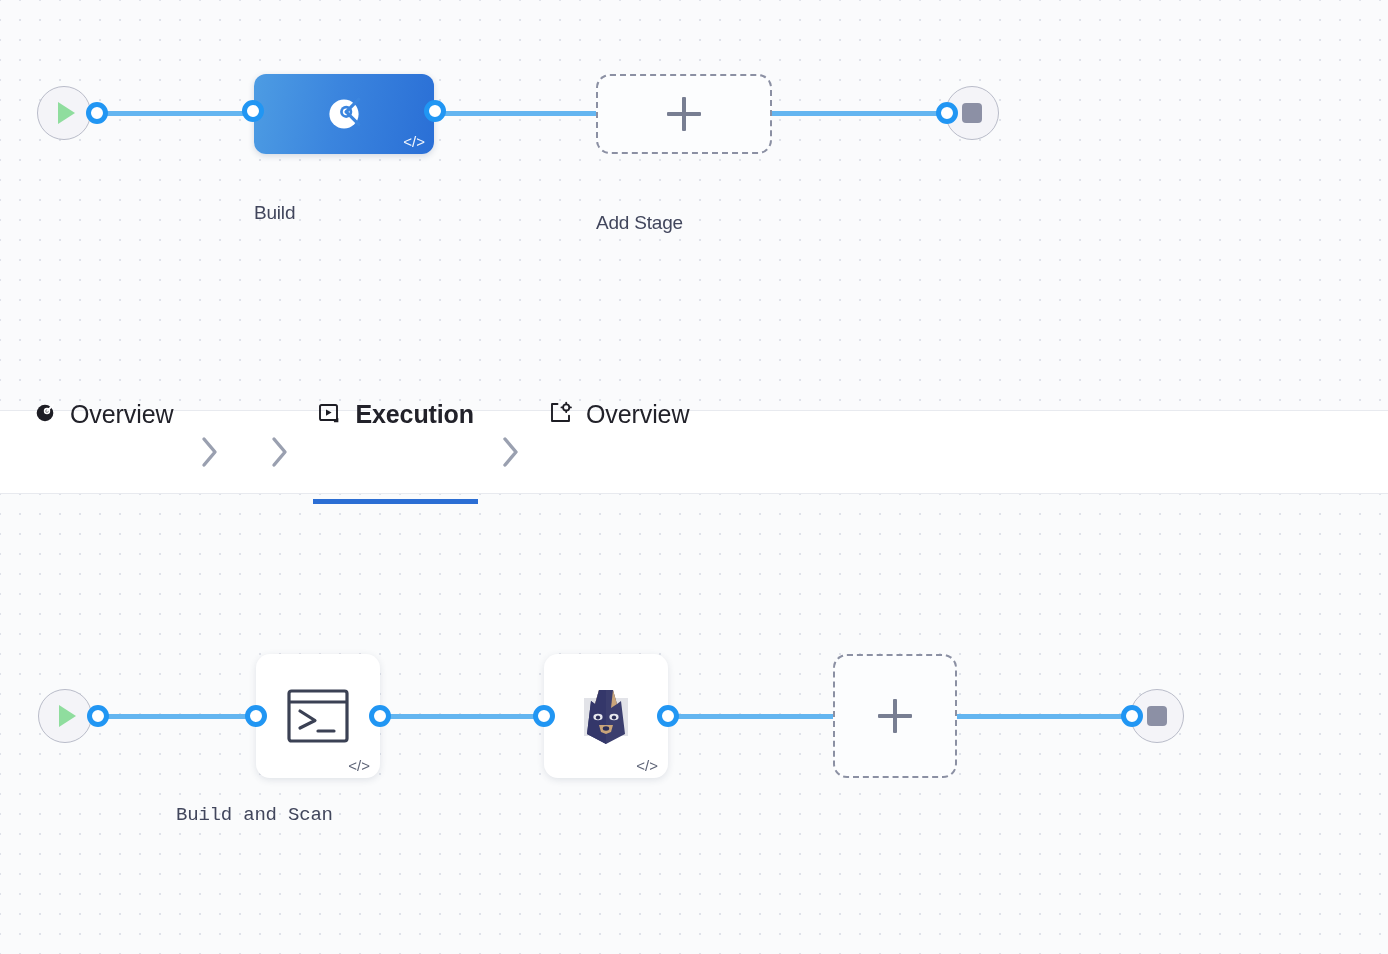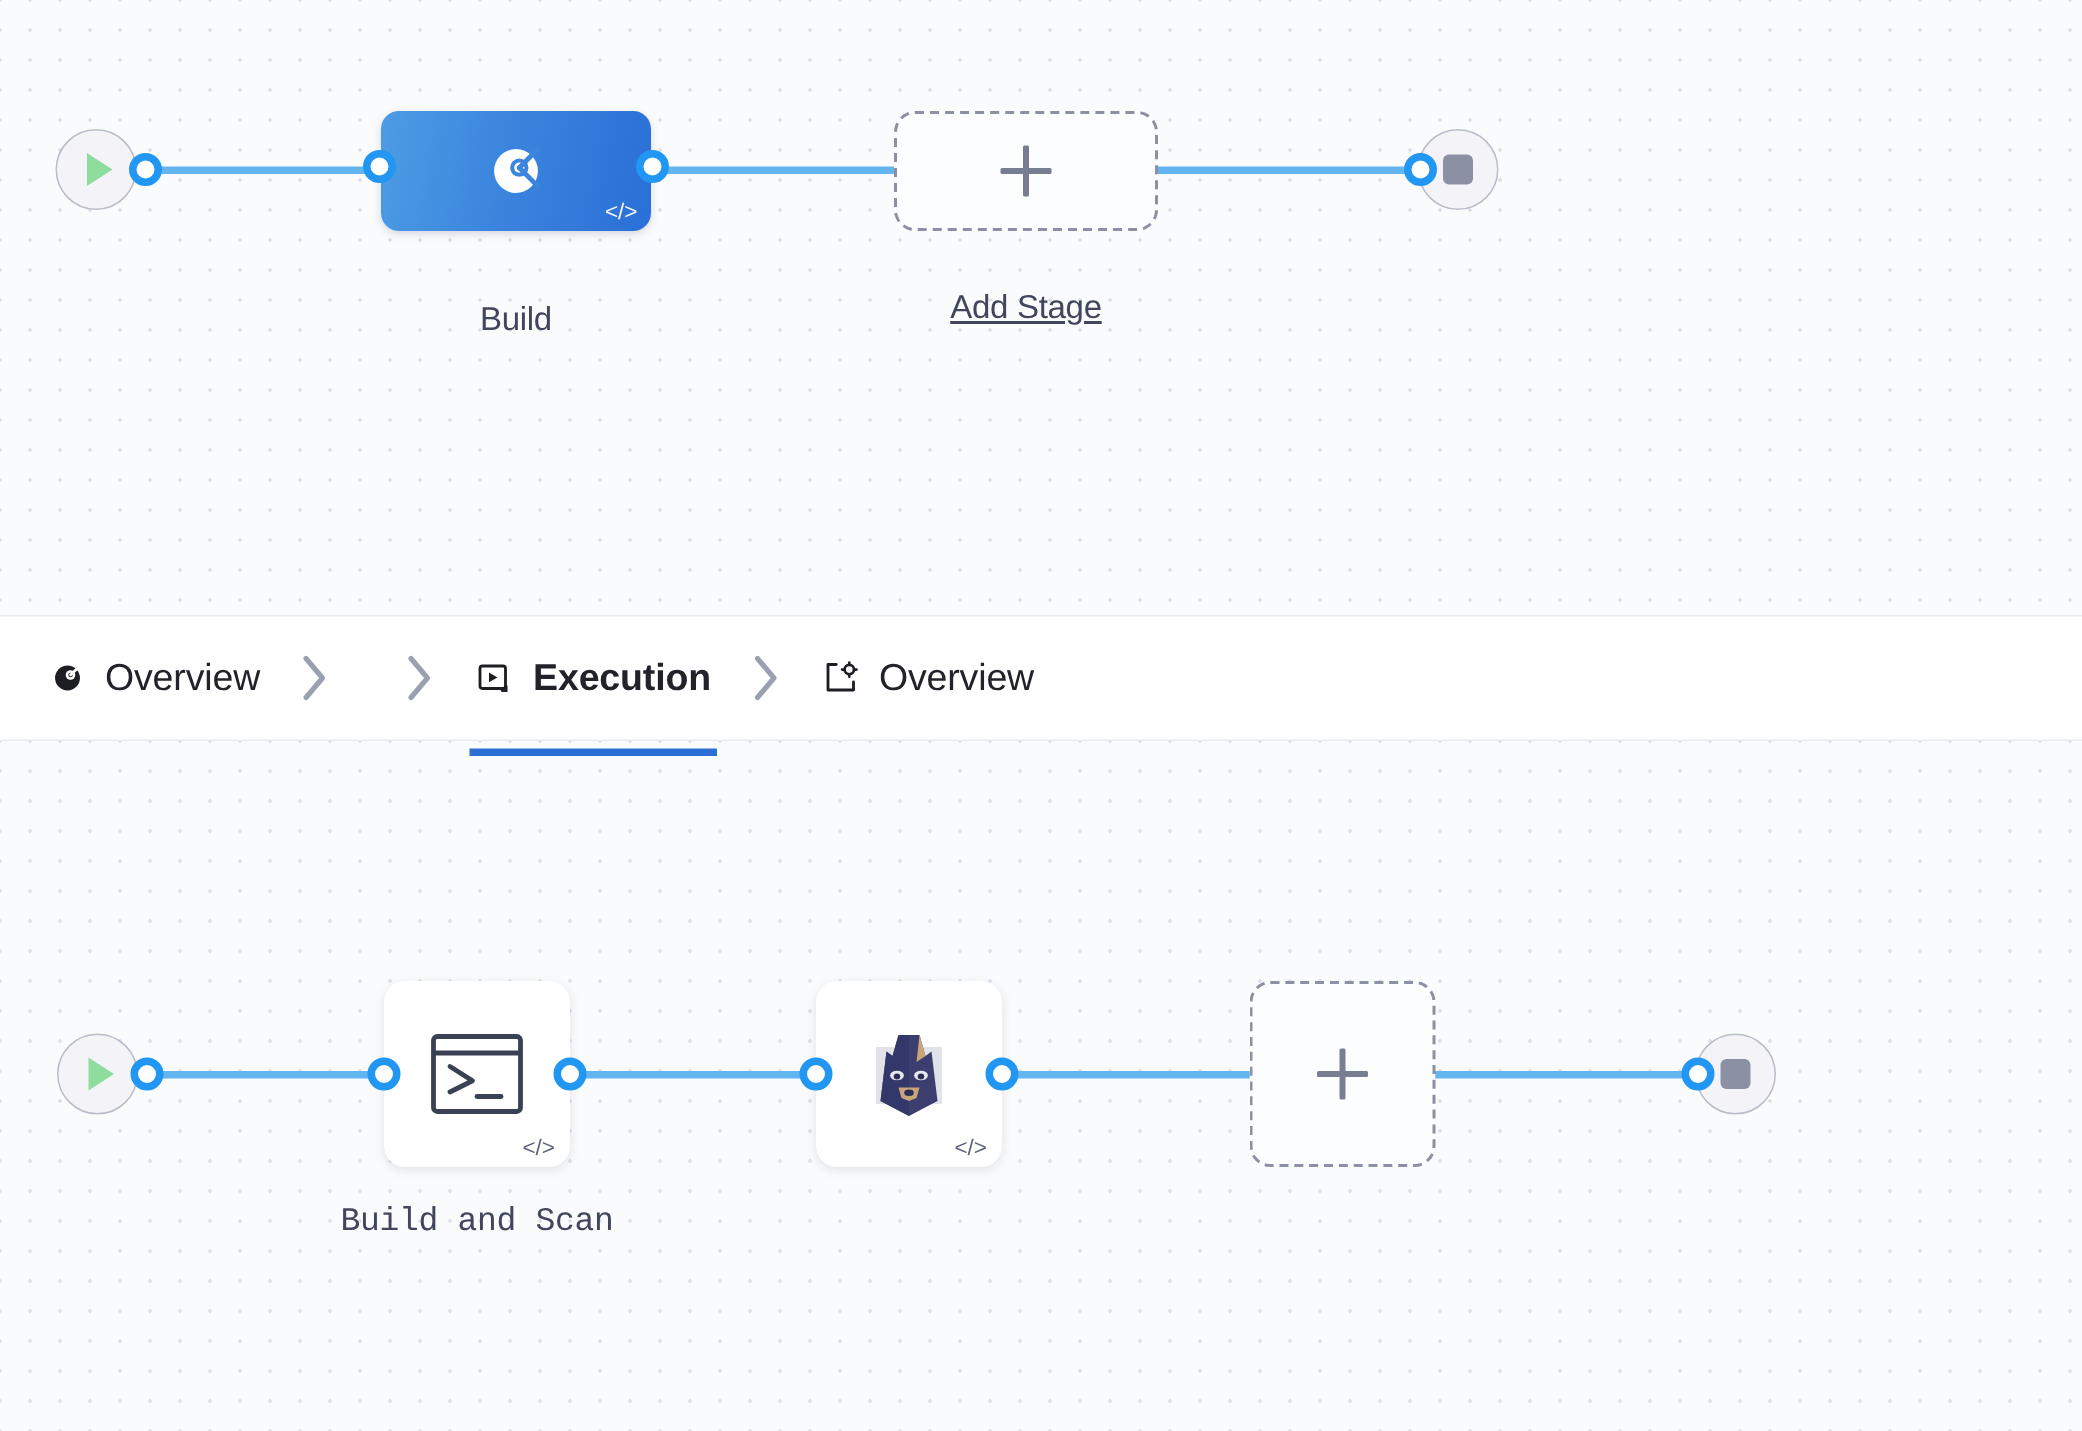--- a/index.html
+++ b/index.html
@@ -40,21 +40,20 @@
     background: #ffffff;
     border-top: 1px solid #e8eaef;
     border-bottom: 1px solid #e8eaef;
     display: flex;
     align-items: center;
     padding-left: 30px;
     z-index: 5;
   }
   .tab {
     display: flex;
-    align-items: center;
     gap: 12px;
     height: 104px;
     position: relative;
     cursor: pointer;
     padding: 0 2px;
   }
   .tab .tab-label {
     font-size: 25px;
     color: #22222a;
     letter-spacing: -0.1px;
@@ -174,22 +173,22 @@
     position: absolute;
     background: #787e92;
     border-radius: 1px;
   }
   .plus::before { left: 0; top: 15px; width: 34px; height: 4px; }
   .plus::after  { top: 0; left: 15px; width: 4px; height: 34px; }
 
   
   .caption {
     position: absolute;
-    text-align: center;
-    font-size: 22px;
+    text-align: left;
+    font-size: 19px;
     color: #41465c;
     line-height: 42px;
     white-space: pre-line;
     letter-spacing: -0.2px;
   }
 
   svg { display: block; }
 </style>
 </head>
 <body>
@@ -227,21 +226,21 @@
         <div class="port" style="left:-12px; top:26px;"></div>
         <div class="port" style="left:170px; top:26px;"></div>
       </div>
       <div class="caption" style="left:254px; top:192px; width:180px;">Build</div>
 
       <div class="node" style="left:596px; top:74px;">
         <div class="add-node add-stage-node">
           <div class="plus"></div>
         </div>
       </div>
-      <div class="caption" style="left:596px; top:184px; width:176px;text-decoration:underline;">Add Stage</div>
+      <div class="caption" style="left:596px; top:202px; width:176px;">Add Stage</div>
 
       <div class="node" style="left:936px; top:86px;">
         <div class="port" style="left:0px; top:16px;"></div>
         <div class="terminal" style="margin-left:9px;">
           <div class="stop-sq"></div>
         </div>
       </div>
 
     </div>
   </div>

